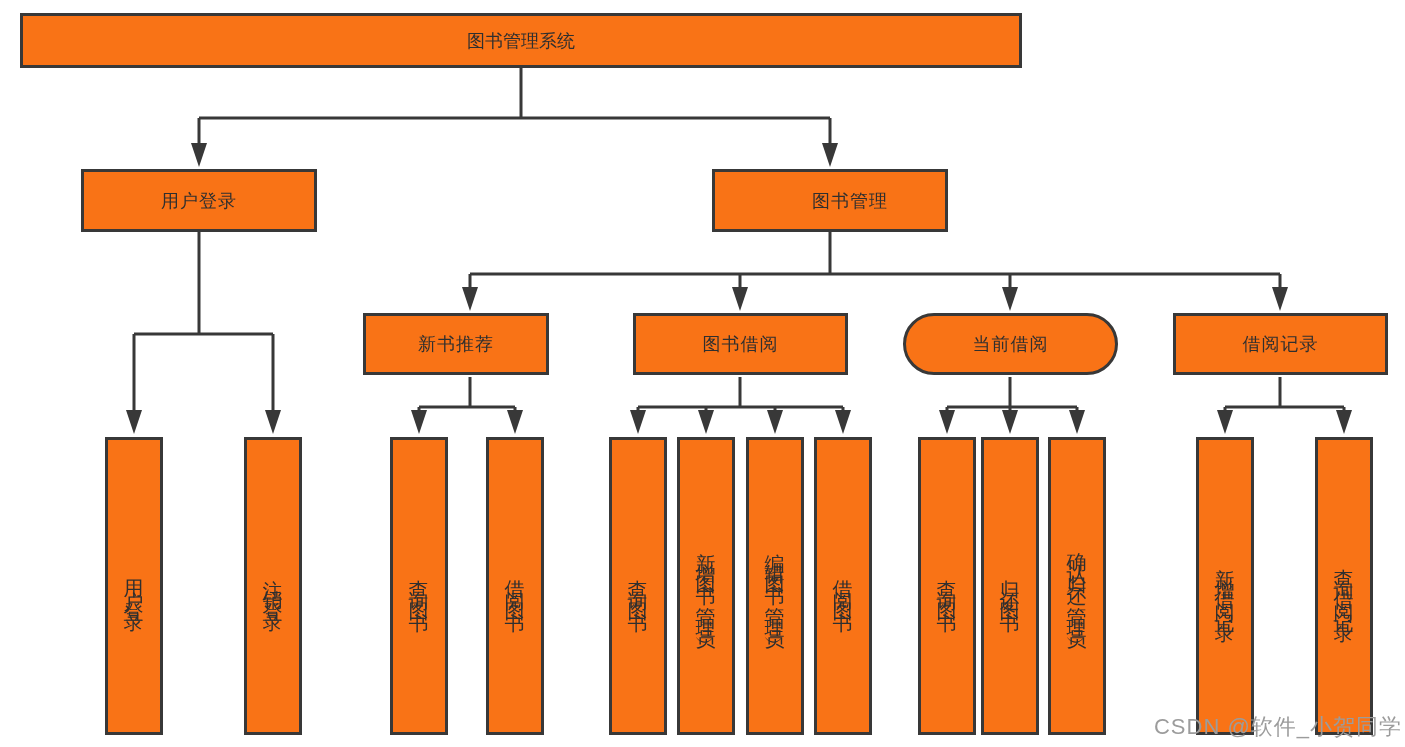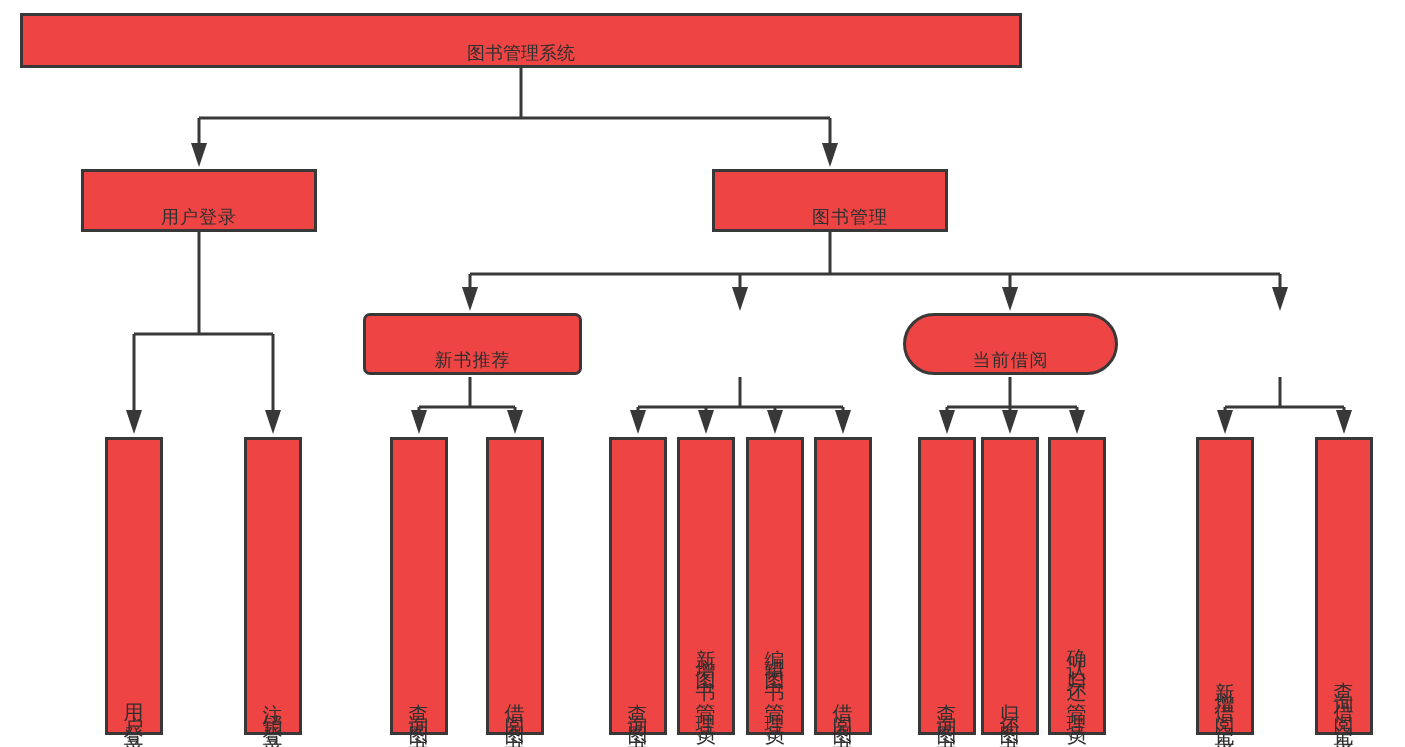--- a/index.html
+++ b/index.html
@@ -5,22 +5,22 @@
   html,body { margin:0; padding:0; background:#ffffff; }
   .canvas {
     position:relative; width:1405px; height:747px;
     background:#ffffff; overflow:hidden;
     font-family:"Liberation Sans", sans-serif;
     color:#2f2f2f;
   }
   svg.connectors { position:absolute; left:0; top:0; }
   .node {
     position:absolute; box-sizing:border-box;
-    border:3px solid #383838; background:#ef4444;
-    display:flex; align-items:flex-end; justify-content:center;
+    border:3px solid #383838; background:#f97316;
+    display:flex; align-items:center; justify-content:center;
   }
   .hnode { font-size:18px; letter-spacing:1px; }
   .root  { font-size:18px; }
   .leaf  { }
   .leaf .vtext {
     writing-mode:vertical-rl; text-orientation:mixed;
     font-size:20px; letter-spacing:11px; line-height:1;
   }
   .watermark {
     position:absolute; right:3px; top:712px;
@@ -80,25 +80,31 @@
     <span>图书管理系统</span>
   </div>
 
   <div class="node hnode" style="left:81px; top:169px; width:236px; height:63px;">
     <span>用户登录</span>
   </div>
   <div class="node hnode" style="left:712px; top:169px; width:236px; height:63px;padding-left:40px;">
     <span>图书管理</span>
   </div>
 
-  <div class="node hnode" style="left:363px; top:313px; width:219px; height:62px;border-radius:7px;">
+  <div class="node hnode" style="left:363px; top:313px; width:186px; height:62px;">
     <span>新书推荐</span>
+  </div>
+  <div class="node hnode" style="left:633px; top:313px; width:215px; height:62px;">
+    <span>图书借阅</span>
   </div>
   <div class="node hnode" style="left:903px; top:313px; width:215px; height:62px;border-radius:31px;">
     <span>当前借阅</span>
+  </div>
+  <div class="node hnode" style="left:1173px; top:313px; width:215px; height:62px;">
+    <span>借阅记录</span>
   </div>
 
   <div class="node leaf" style="left:105px; top:437px; width:58px; height:298px;">
     <span class="vtext">用户登录</span>
   </div>
   <div class="node leaf" style="left:244px; top:437px; width:58px; height:298px;">
     <span class="vtext">注销登录</span>
   </div>
 
   <div class="node leaf" style="left:390px; top:437px; width:58px; height:298px;">
@@ -131,14 +137,15 @@
     <span class="vtext">确认归还（管理员）</span>
   </div>
 
   <div class="node leaf" style="left:1196px; top:437px; width:58px; height:298px;">
     <span class="vtext">新增借阅记录</span>
   </div>
   <div class="node leaf" style="left:1315px; top:437px; width:58px; height:298px;">
     <span class="vtext">查询借阅记录</span>
   </div>
 
+  <div class="watermark">CSDN @软件_小贺同学</div>
 
 </div>
 
 </body></html>

